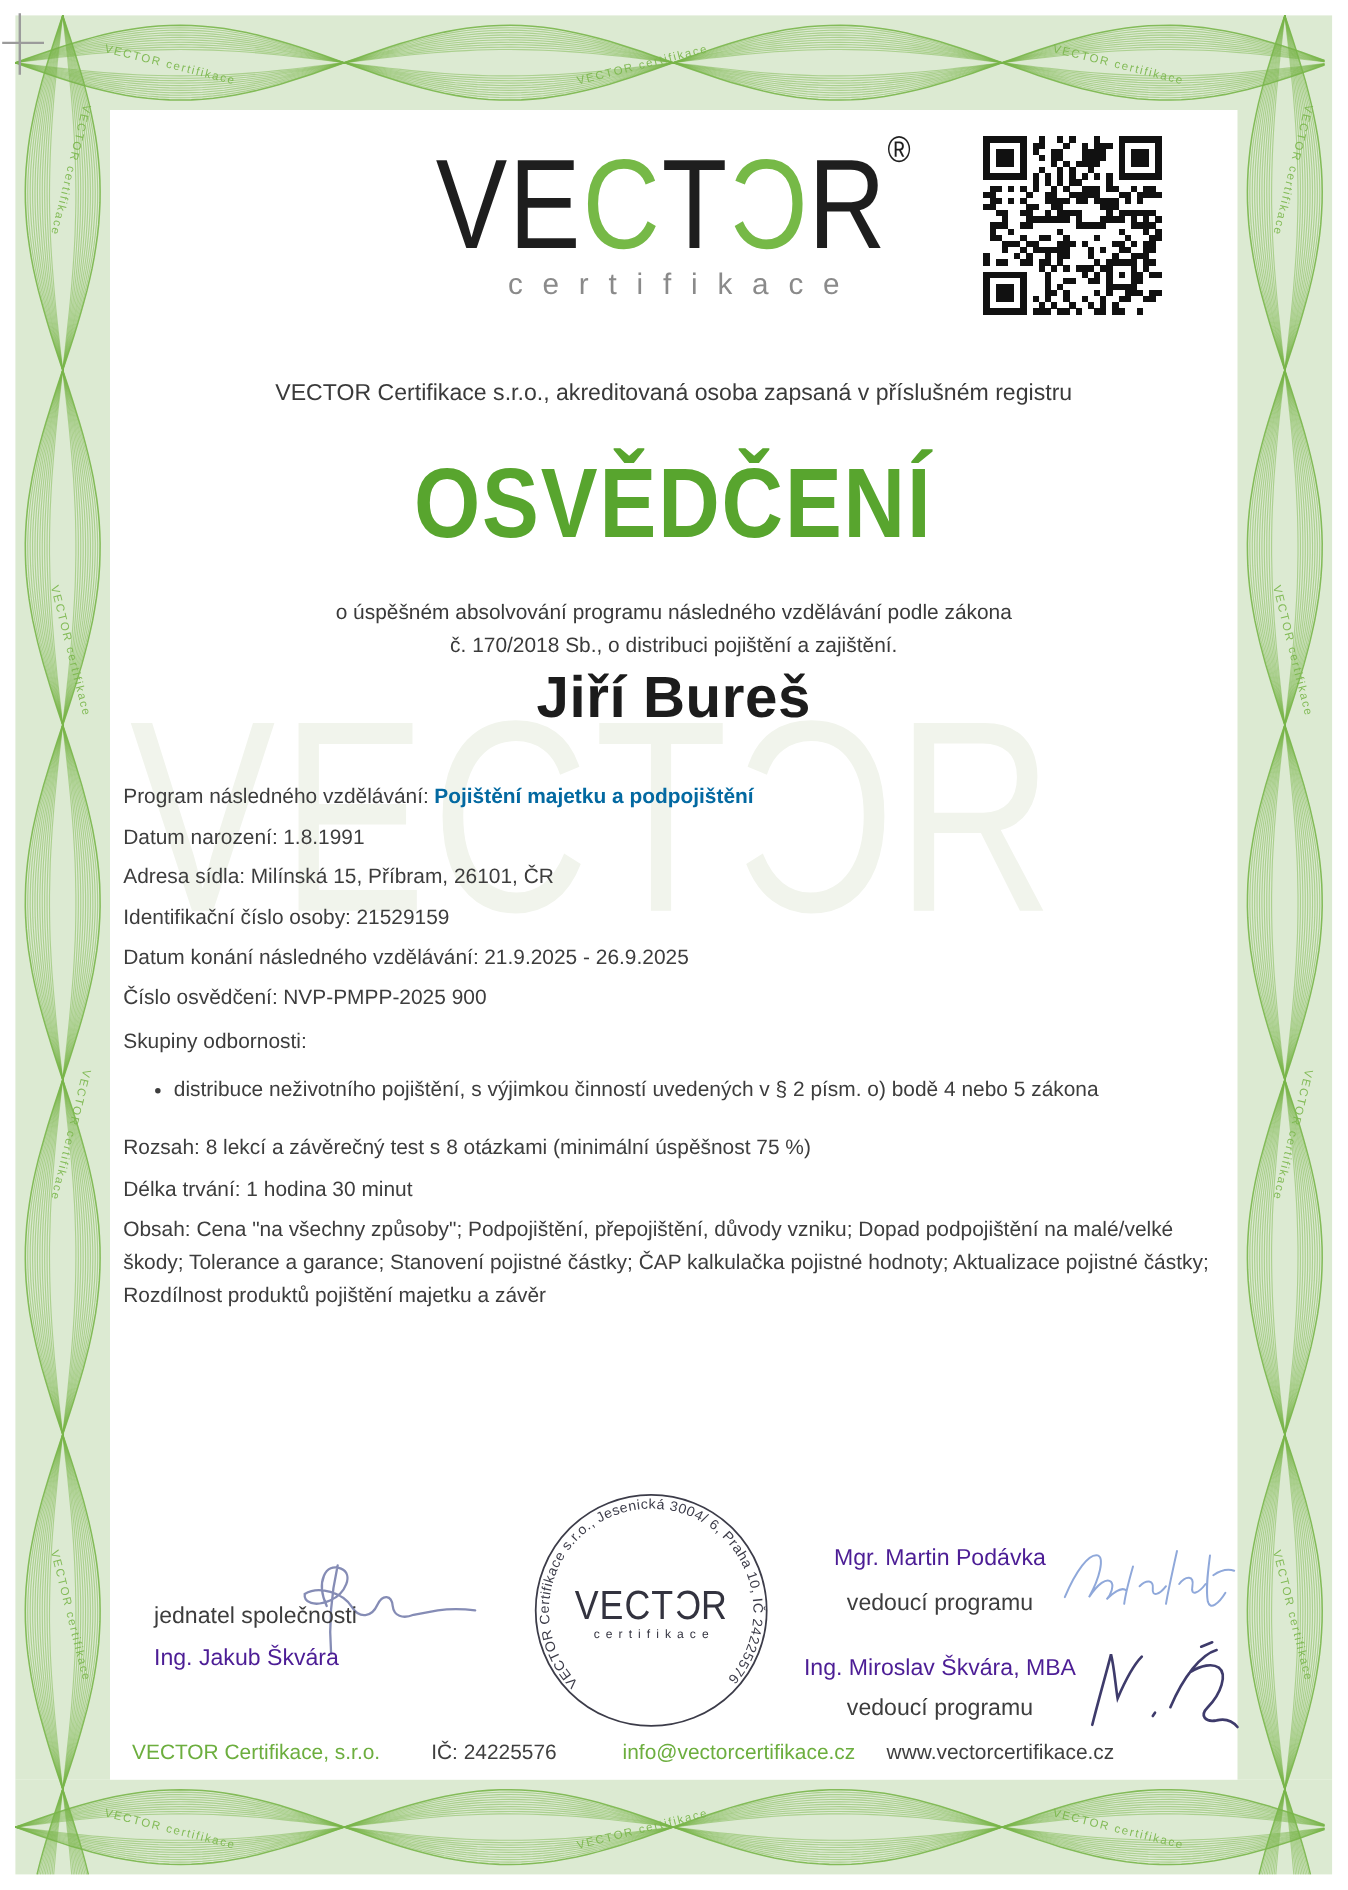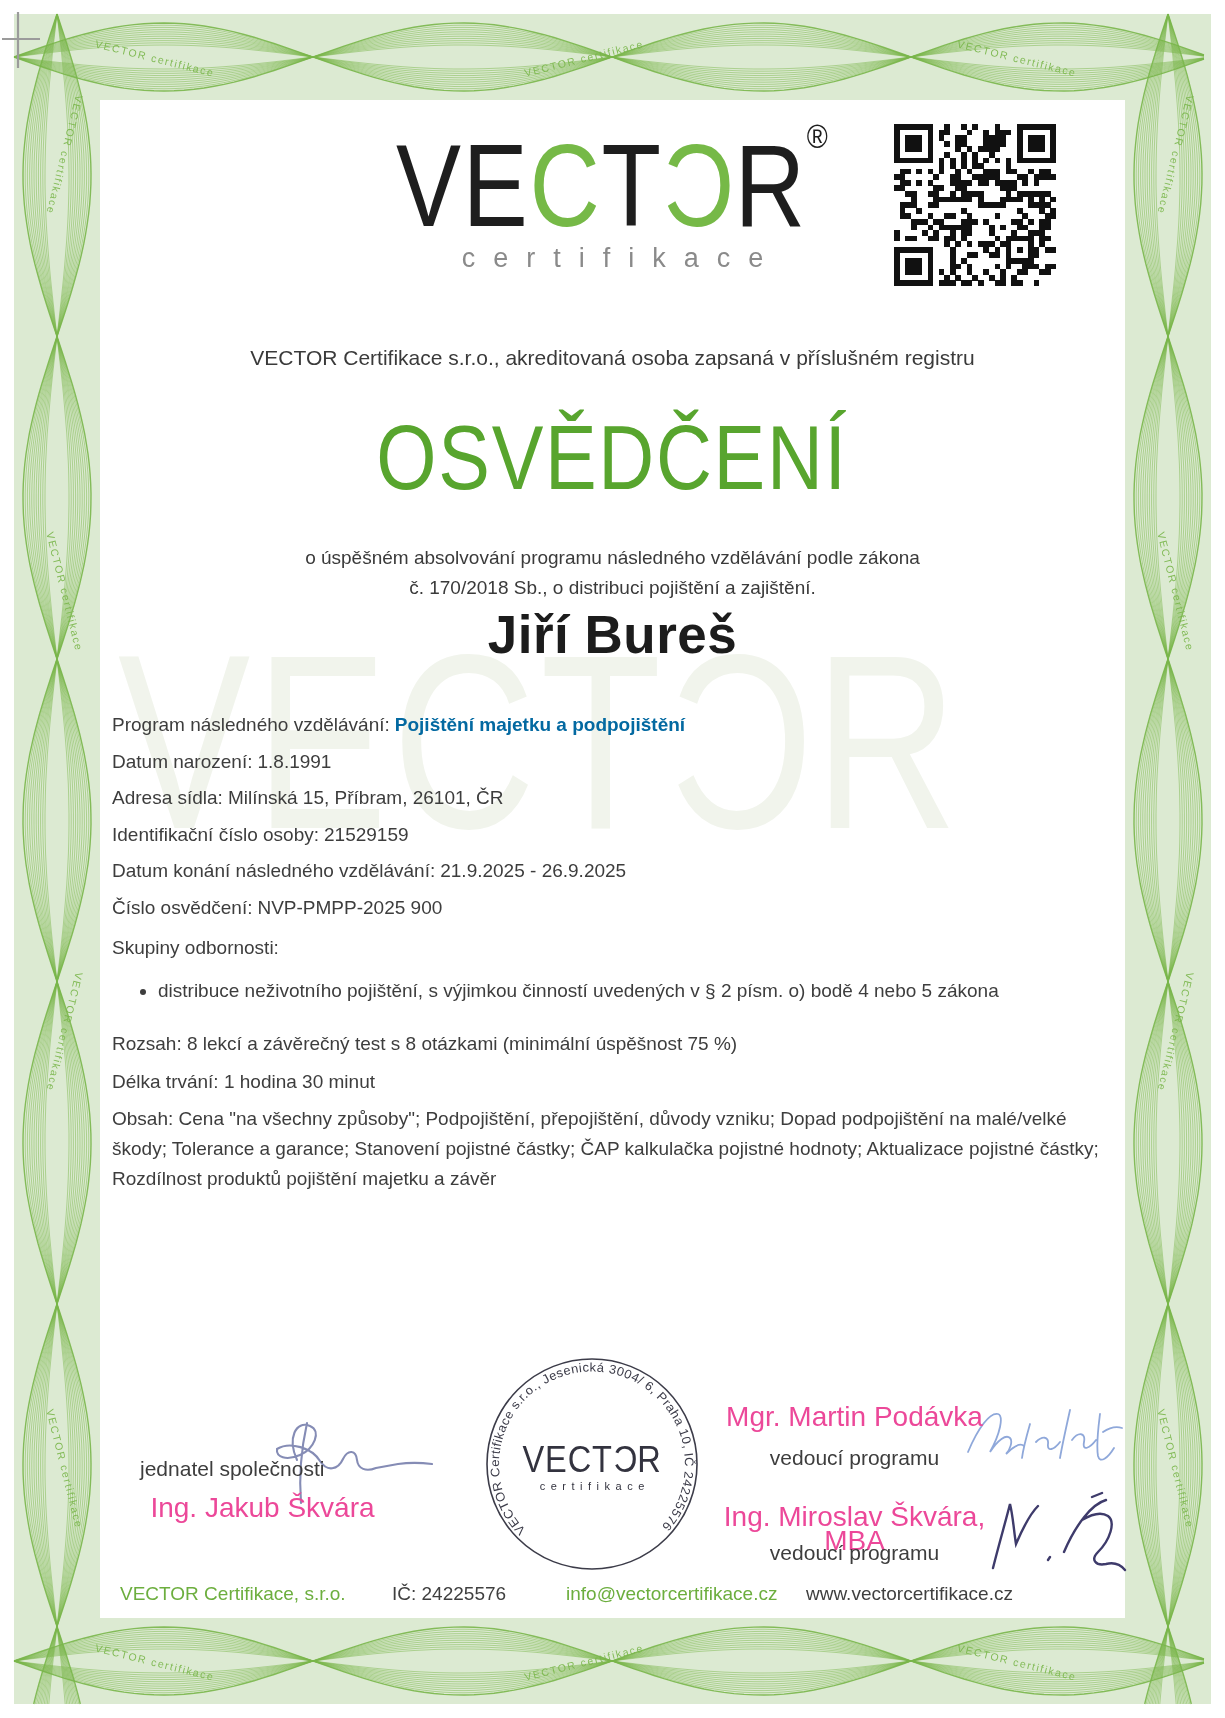--- a/index.html
+++ b/index.html
@@ -25,42 +25,42 @@
 
   
   .logo-word{top:118px;font-size:116px;line-height:1.1;color:#1e1e1e;white-space:nowrap;z-index:2}
   .logo-word .inner{display:inline-block;transform:scaleX(0.84);transform-origin:center top;letter-spacing:2px}
   .logo-word .green{color:#76b947}
   .logo-word .reg{font-size:34px;vertical-align:78px;letter-spacing:0;color:#1e1e1e}
   .logo-sub{top:243px;font-size:27px;line-height:30px;color:#8a8a8a;letter-spacing:18px;text-indent:18px;z-index:2}
 
   .intro{top:343px;font-size:21px;line-height:30px;color:#3a3a3a;z-index:2}
   .title{
-    top:408px;font-size:90px;line-height:100px;font-weight:400;color:#58a52e;
+    top:408px;font-size:90px;line-height:100px;font-weight:700;color:#58a52e;
     letter-spacing:2px;z-index:2;
   }
   .title .inner{display:inline-block;transform:scaleX(0.86);transform-origin:center top}
   .subtitle{top:543px;font-size:19px;line-height:30px;color:#3a3a3a;z-index:2}
   .name{top:610px;font-size:53px;line-height:50px;font-weight:700;color:#1c1c1c;letter-spacing:0.5px;z-index:2}
 
   .details{position:absolute;left:112px;top:707px;width:1000px;z-index:2}
   .drow{line-height:36.6px;font-size:19px;color:#3d3d3d;white-space:nowrap}
   .dvalue{margin-left:5px}
   .bold{font-weight:700;color:#0369a1}
 
   .groups-heading{position:absolute;left:112px;top:937px;font-size:19px;line-height:22px;z-index:2}
   .groups-list{position:absolute;left:136px;top:980px;margin:0;padding:0 0 0 22px;z-index:2}
   .groups-list li{font-size:19px;line-height:22px;color:#3d3d3d}
 
   .scope{position:absolute;left:112px;top:1033px;font-size:19px;line-height:22px;z-index:2}
   .duration{position:absolute;left:112px;top:1071px;font-size:19px;line-height:22px;z-index:2}
   .course-content{position:absolute;left:112px;top:1104px;width:988px;font-size:19px;line-height:30px;z-index:2}
 
-  .sig-name{font-size:28px;line-height:24px;color:#ec4899}
-  .sig-left-name{left:140px;top:1496px;width:245px;text-align:center;z-index:2}
+  .sig-name{font-size:21px;line-height:24px;color:#4c1d95}
+  .sig-left-name{left:140px;top:1496px;width:245px;z-index:2}
   .sig-left-role{left:140px;top:1457px;width:245px;text-align:left;font-size:21px;line-height:24px;z-index:2}
   .sig-r1-name{left:722px;top:1405px;width:265px;text-align:center;z-index:2}
   .sig-r1-role{left:722px;top:1446px;width:265px;text-align:center;font-size:21px;line-height:24px;z-index:2}
   .sig-r2-name{left:712px;top:1505px;width:285px;text-align:center;z-index:2}
   .sig-r2-role{left:712px;top:1541px;width:285px;text-align:center;font-size:21px;line-height:24px;z-index:2}
 
   .seal-logo{left:492px;top:1441px;width:200px;text-align:center;font-size:37px;line-height:38px;color:#33333f;white-space:nowrap;z-index:2}
   .seal-logo .inner{display:inline-block;transform:scaleX(0.88);transform-origin:center top;letter-spacing:1px}
   .seal-sub{left:492px;top:1480px;width:200px;text-align:center;font-size:11px;line-height:13px;color:#33333f;letter-spacing:5.5px;text-indent:5.5px;z-index:2}
 

